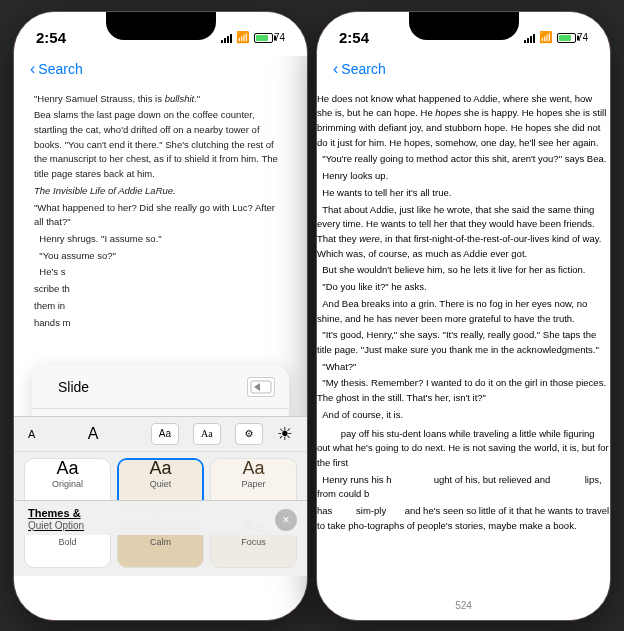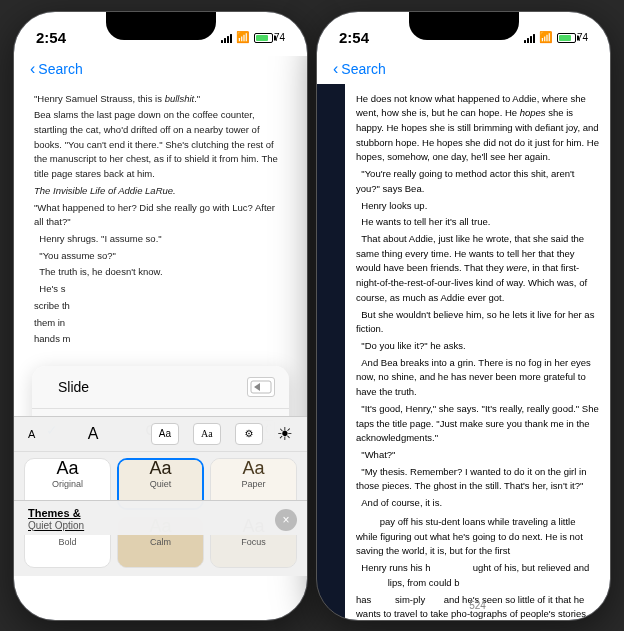--- a/index.html
+++ b/index.html
@@ -21,21 +21,21 @@
       justify-content: center;
       width: 624px;
       height: 631px;
       background: #2a2a2a;
       padding: 10px 8px;
     }
 
     .phone {
       width: 295px;
       height: 610px;
-      background: #0f172a;
+      background: #fca5a5;
       border-radius: 42px;
       overflow: hidden;
       position: relative;
       border: 1.5px solid #555;
       box-shadow: 0 10px 40px rgba(0,0,0,0.5);
       display: flex;
       flex-direction: column;
     }
 
     
@@ -332,25 +332,24 @@
 
     .theme-focus { background: #f0ede8; }
     .theme-focus .theme-aa { color: #3a3020; }
 
     
     .book-content-right {
       flex: 1;
       background: #fff;
       overflow: hidden;
       position: relative;
-      padding: 8px 11px 0;
+      padding: 8px 0 0;
       font-size: 9.5px;
       line-height: 1.55;
       color: #000;
-      margin-left: 28px;
     }
 
     .book-content-right p {
       margin-bottom: 2px;
     }
 
     .page-number {
       position: absolute;
       bottom: 6px;
       left: 50%;
@@ -447,21 +446,20 @@
     </div>
 
     <div class="book-content">
       <div class="book-text">
         <p>"Henry Samuel Strauss, this is <em>bullshit</em>."</p>
         <p>Bea slams the last page down on the coffee counter, startling the cat, who'd drifted off on a nearby tower of books. "You can't end it there." She's clutching the rest of the manuscript to her chest, as if to shield it from him. The title page stares back at him.</p>
         <p><em>The Invisible Life of Addie LaRue.</em></p>
         <p>"What happened to her? Did she really go with Luc? After all that?"</p>
         <p> &nbsp;&nbsp;Henry shrugs. "I assume so."</p>
         <p> &nbsp;&nbsp;"You assume so?"</p>
-        <p> &nbsp;&nbsp;The truth is, he doesn't know.</p>
         <p> &nbsp;&nbsp;He's s</p>
         <p>scribe th</p>
         <p>them in</p>
         <p>hands m</p>
       </div>
     </div>
 
     <div class="slide-panel">
       <div class="slide-item">
         <span class="item-label">Slide</span>

